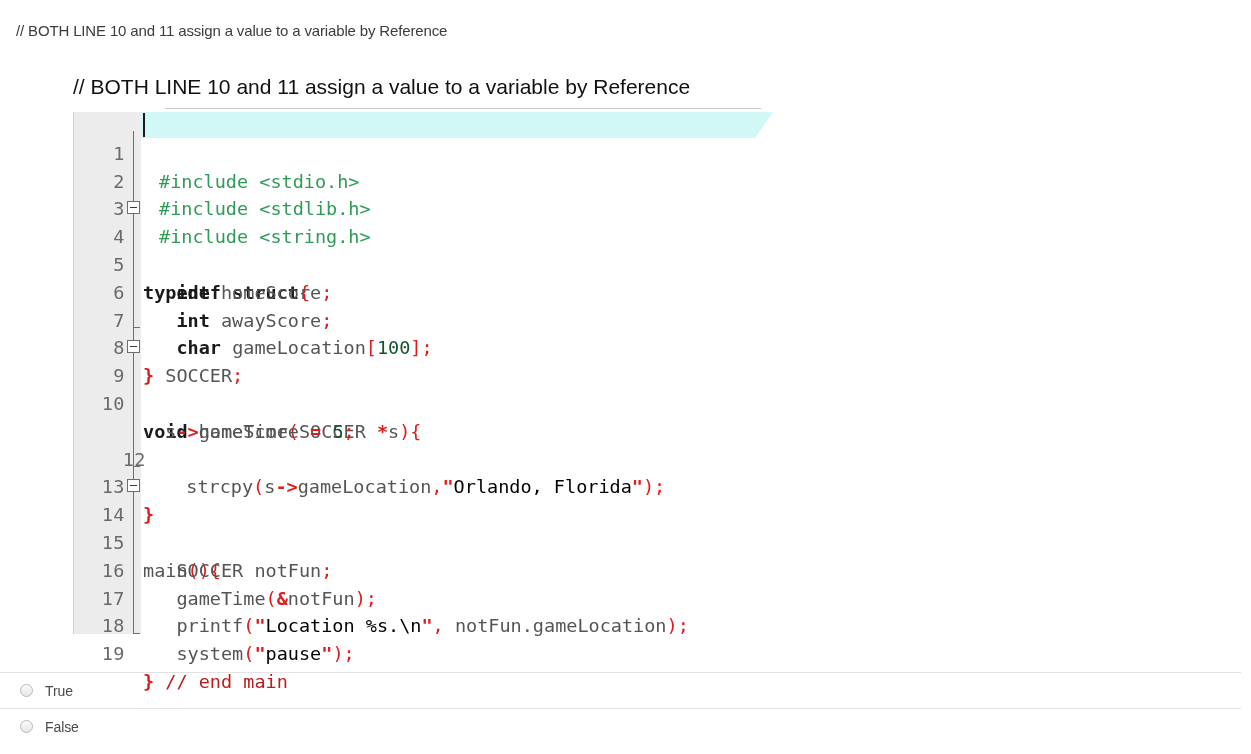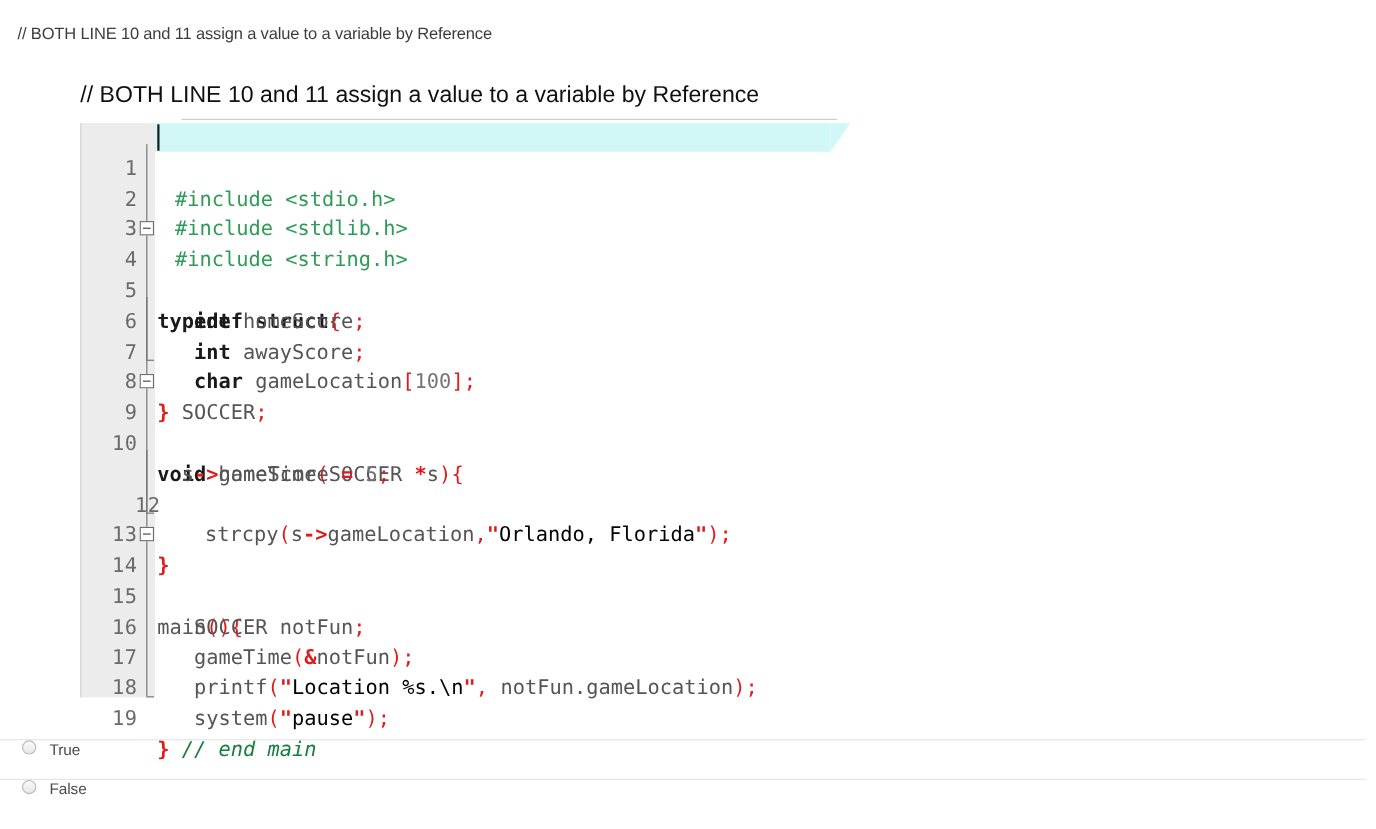--- a/index.html
+++ b/index.html
@@ -170,40 +170,41 @@
     height: 1px;
     background: #6e6e6e;
   }
 
   
   .t-pre     { color: #2e9b57; margin-left: 16px; }           
   .t-kw      { color: #1a1a1a; font-weight: bold; }  
   .t-id      { color: #555555; text-align: center; }           
   .t-punct   { color: #e01b1b; }           
   .t-op      { color: #e01b1b; font-weight: bold; } 
-  .t-num     { color: #737373; }           
+  .t-num     { color: #14532d; }           
   .t-str     { color: #000000; font-weight: normal; } 
   .t-quote   { color: #e01b1b; font-weight: bold; } 
-  .t-comment { color: #15803d; font-style: italic; } 
+  .t-comment { color: #b91c1c; } 
 
   
   .options {
     position: absolute;
     left: 0;
     top: 672px;
     width: 1251px;
   }
   .opt-divider {
     width: 1241px;
     height: 1px;
     background: #e3e3e3;
   }
   .option-row {
     height: 35px;
     display: flex;
+    align-items: center;
     padding-left: 20px;
     box-sizing: border-box;
   }
   .radio {
     width: 13px;
     height: 13px;
     border-radius: 50%;
     border: 1px solid #b9b9b9;
     background: linear-gradient(#fbfbfb, #e6e6e6);
     box-sizing: border-box;

